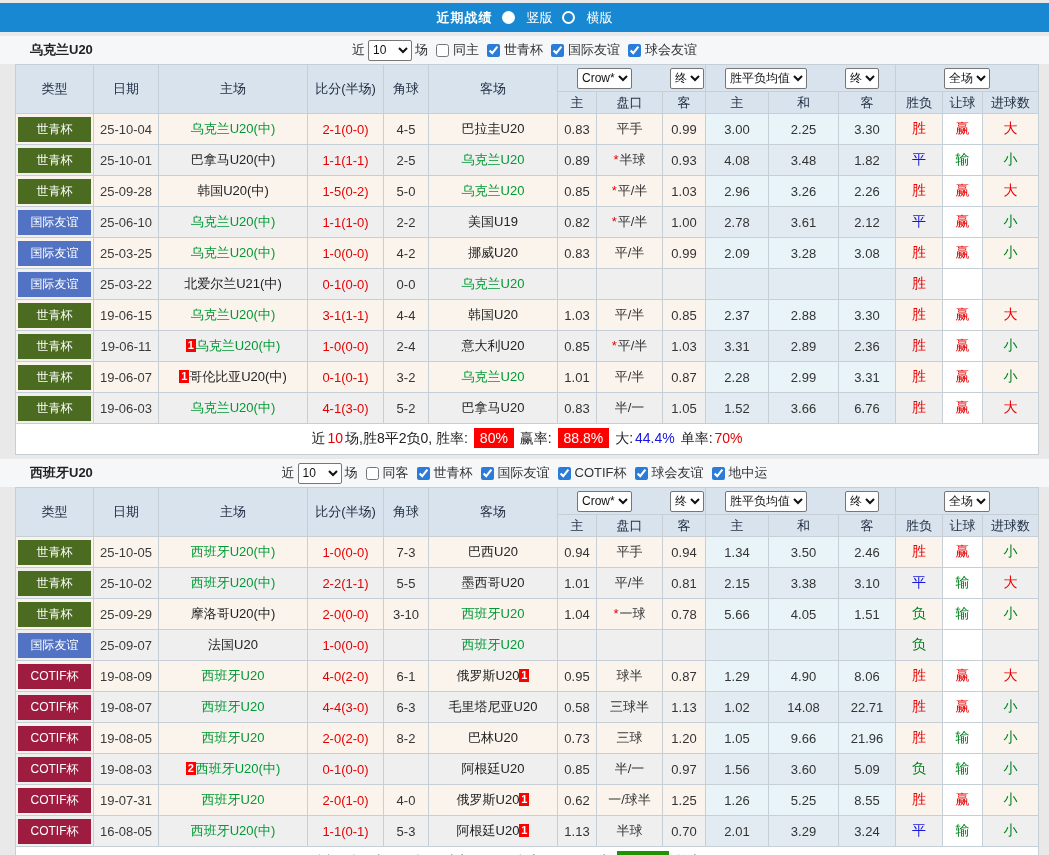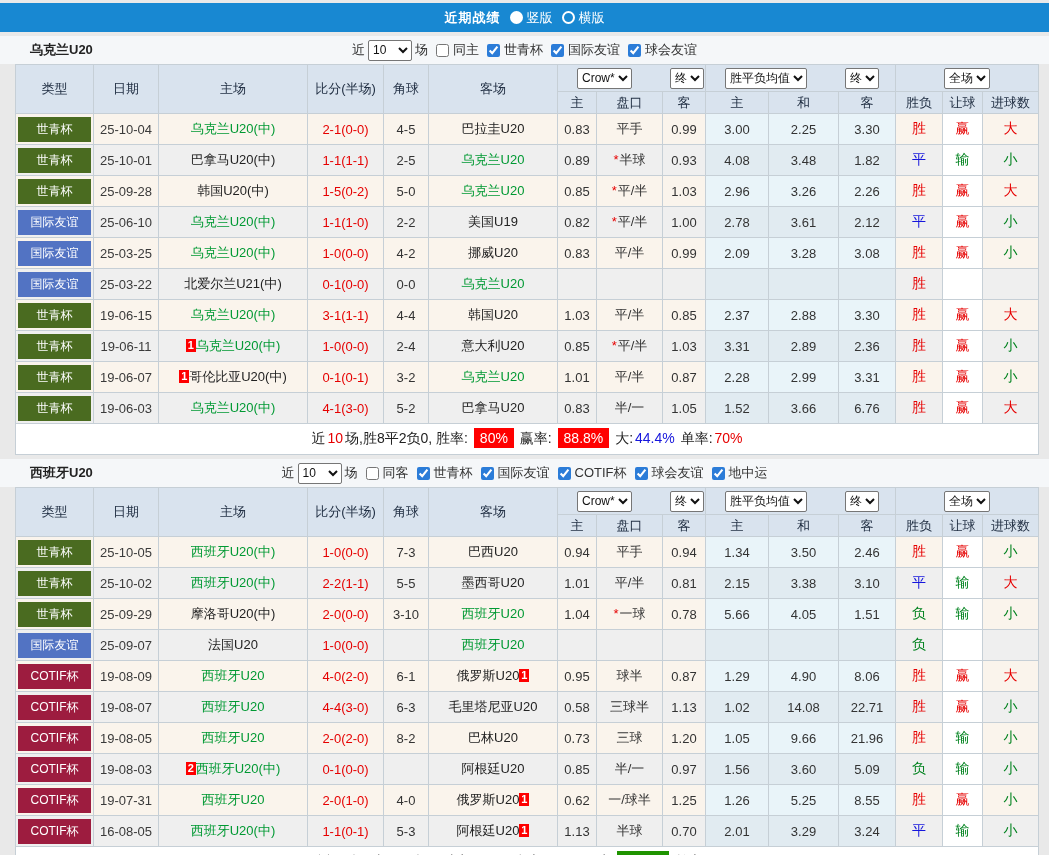--- a/index.html
+++ b/index.html
@@ -6,21 +6,21 @@
   body{
     width:1049px;height:855px;overflow:hidden;
     background:#e9e9e9;
     font-family:"Liberation Sans","DejaVu Sans",sans-serif;
     font-size:13px;color:#333;
     padding-top:3px;box-sizing:border-box;
   }
   
   .topbar{height:29px;background:#1888d2;display:flex;align-items:center;justify-content:center;gap:9px;color:#fff;}
   .bar-title{font-weight:bold;font-size:13px;letter-spacing:1px;}
-  .opt{display:flex;align-items:center;gap:4px;font-size:13px;cursor:pointer;}
+  .opt{display:flex;align-items:center;gap:12px;font-size:13px;cursor:pointer;}
   .radio{width:9px;height:9px;border-radius:50%;border:2px solid #fff;display:inline-block;}
   .radio.sel{background:#fff;}
   
   .section-head{height:28px;margin-top:4px;background:#f5f7f9;position:relative;display:flex;align-items:center;}
   .team{position:absolute;left:30px;font-weight:bold;font-size:13px;color:#222;}
   .filters{margin:0 auto;display:flex;align-items:center;gap:3px;font-size:13px;color:#333;}
   .filters input[type=checkbox]{width:13px;height:13px;accent-color:#2b7cd8;margin:0 1px 0 5px;}
   select{font-family:inherit;font-size:12px;border:1px solid #767676;background:#fff;border-radius:2px;height:21px;color:#111;}
   .count-select{width:44px;}
   

